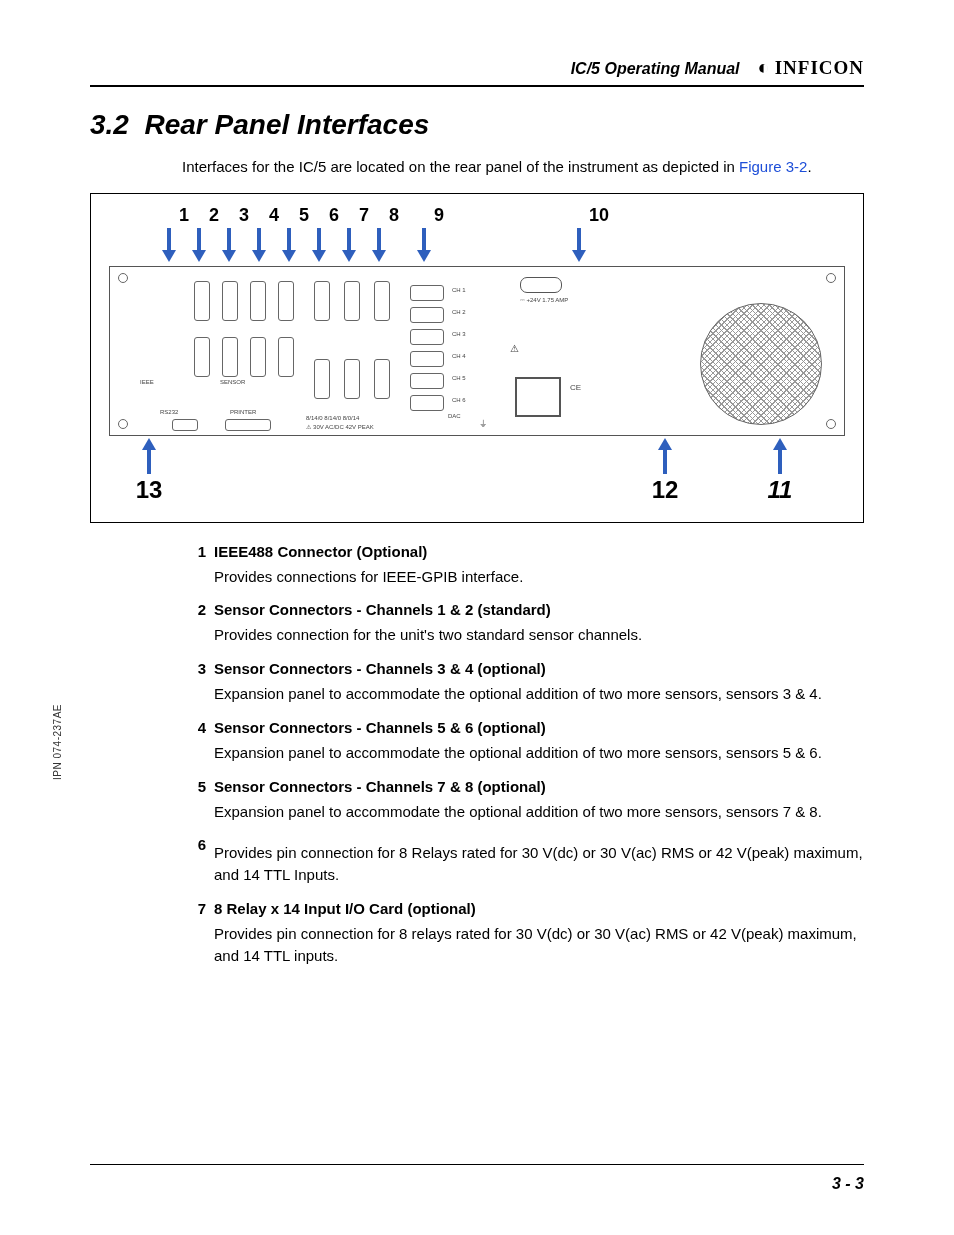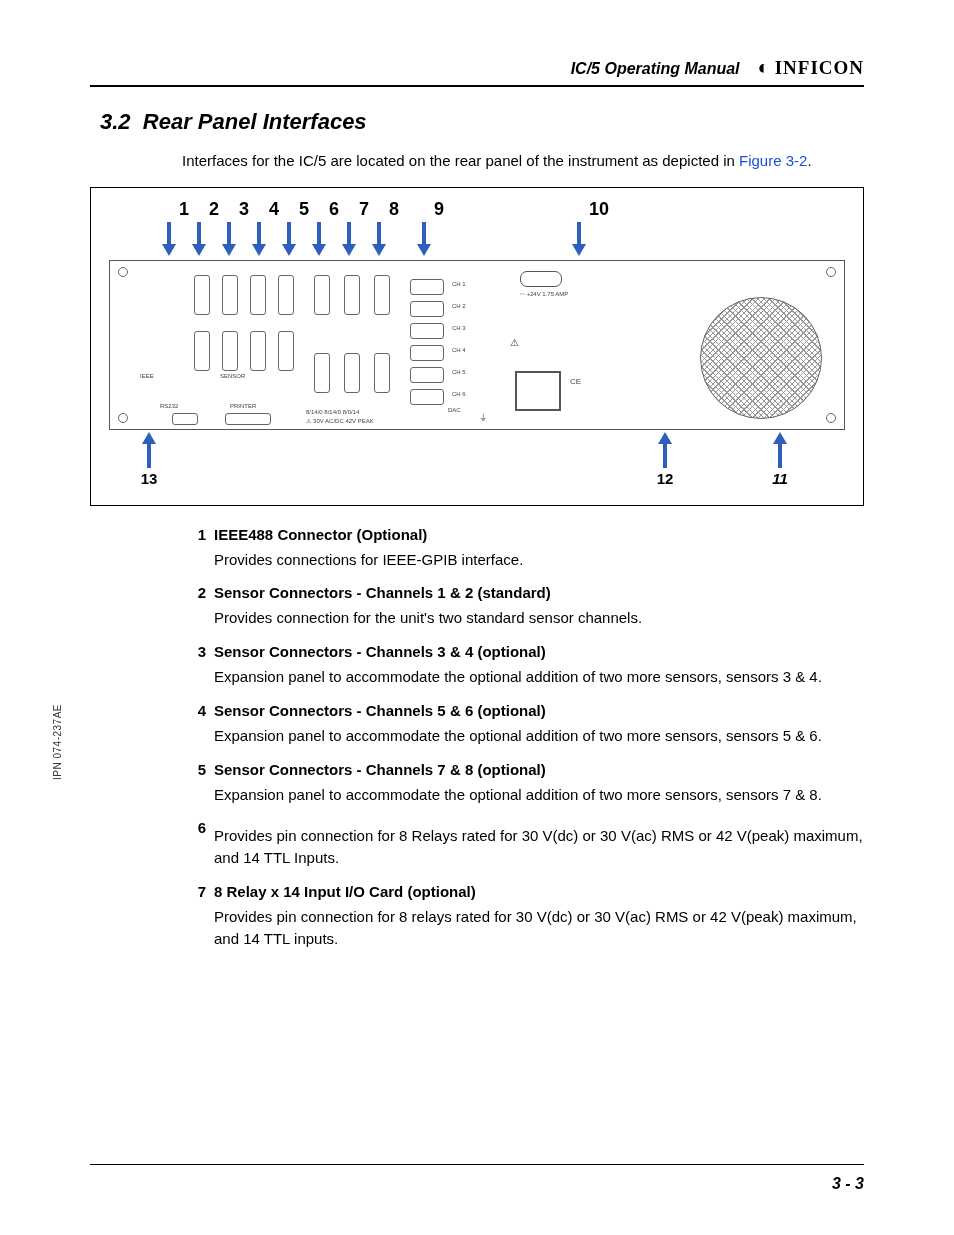--- a/index.html
+++ b/index.html
@@ -41,22 +41,22 @@
     gap: 4px;
   }
   .logo-icon {
     font-size: 20px;
     font-weight: bold;
   }
   h2.section {
     font-family: Arial, Helvetica, sans-serif;
     font-style: italic;
     font-weight: bold;
-    font-size: 22px;
-    margin: 0 0 14px 10px;
+    font-size: 28px;
+    margin: 0 0 14px 0;
   }
   .body-indent {
     margin-left: 92px;
     font-size: 15px;
     line-height: 1.45;
   }
   .link {
     color: #1d4ed8;
   }
   .figure-caption {
@@ -177,21 +177,21 @@
     left: 405px; top: 110px;
   }
   .bottom-arrows {
     display: flex;
     height: 38px;
     margin-top: 2px;
   }
   .bottom-callouts {
     display: flex;
     font-weight: bold;
-    font-size: 15px;
+    font-size: 24px;
   }
   .bottom-arrows .s13, .bottom-callouts .s13 { width: 80px; display:flex; justify-content:center; }
   .bottom-arrows .gap, .bottom-callouts .gap { flex: 1; }
   .bottom-arrows .s12, .bottom-callouts .s12 { width: 100px; display:flex; justify-content:center; }
   .bottom-arrows .s11, .bottom-callouts .s11 { width: 130px; display:flex; justify-content:center;font-style:italic; }
 
   .item-list { margin-left: 92px; }
   .item {
     display: grid;
     grid-template-columns: 24px 1fr;

